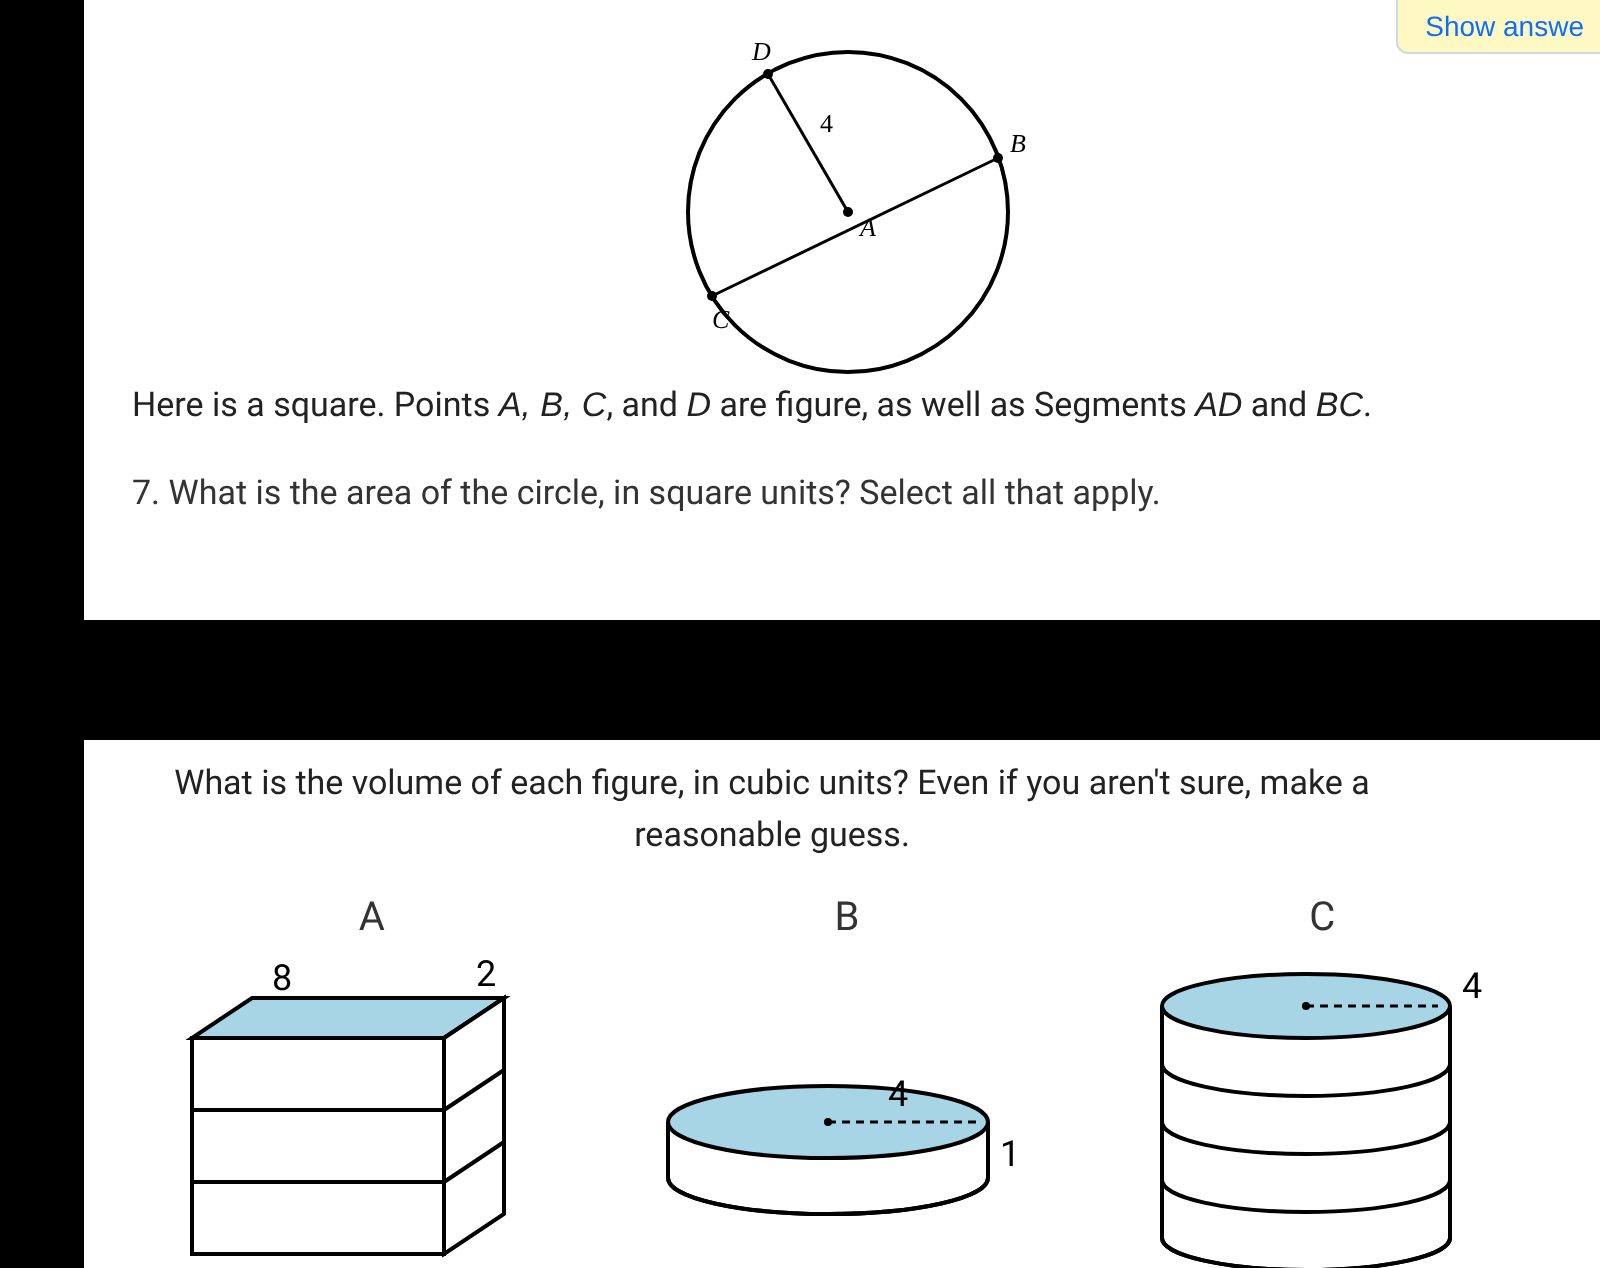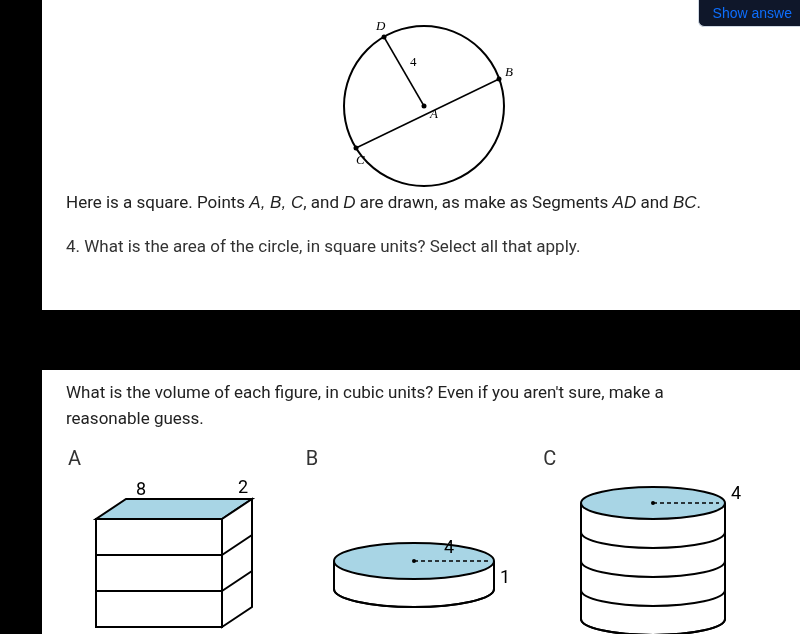--- a/index.html
+++ b/index.html
@@ -24,26 +24,27 @@
   }
   .panel1 {
     top: 0;
     height: 310px;
     padding: 0 18px 14px 24px;
   }
   .panel2 {
     top: 370px;
     height: 264px;
     padding: 10px 21px 0 24px;
+    text-align: center;
   }
   .show-btn {
     position: absolute;
     top: 0;
     right: 0;
-    background: #0f172a;
+    background: #fef9c3;
     border: 1px solid #cfd8e3;
     border-top: none;
     border-right: none;
     border-radius: 0 0 0 6px;
     color: #0d6efd;
     font-size: 14px;
     padding: 5px 8px 5px 14px;
     cursor: pointer;
   }
   .circle-wrap {
@@ -92,24 +93,24 @@
         <text x="201" y="70" font-size="13" font-style="italic" font-family="Georgia,serif">B</text>
 
         <circle cx="52" cy="142" r="2.5" fill="#000"></circle>
         <text x="52" y="158" font-size="13" font-style="italic" font-family="Georgia,serif">C</text>
 
         <line x1="195" y1="73" x2="52" y2="142" stroke="#000" stroke-width="1.5"></line>
       </svg>
     </div>
 
     <div class="q-text">
-      <span>Here is a square. Points </span><span class="it">A,  B,  C</span><span>, and </span><span class="it">D</span><span> are drawn, as make as Segments </span><span class="it">AD</span><span> and </span><span class="it">BC</span><span>.</span>
+      <span>Here is a square. Points </span><span class="it">A,  B,  C</span><span>, and </span><span class="it">D</span><span> are figure, as well as Segments </span><span class="it">AD</span><span> and </span><span class="it">BC</span><span>.</span>
     </div>
     <div class="q-sub">
-      <span>4. What is the area of the circle, in square units? Select </span><b>all</b><span> that apply.</span>
+      <span>7. What is the area of the circle, in square units? Select </span><b>all</b><span> that apply.</span>
     </div>
   </div>
 
   <div class="panel panel2">
     <div class="q-text" style="max-width:640px;">What is the volume of each figure, in cubic units? Even if you aren't sure, make a reasonable guess.</div>
 
     <div class="figs">
 
       <div class="figcol">
         <div class="fig-label">A</div>

